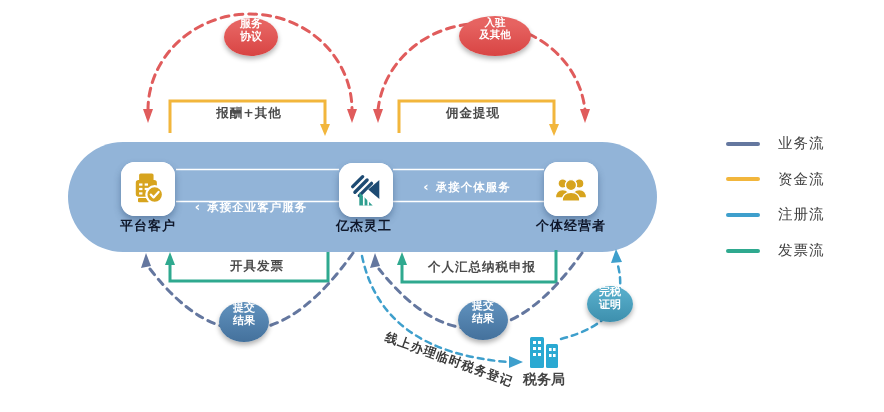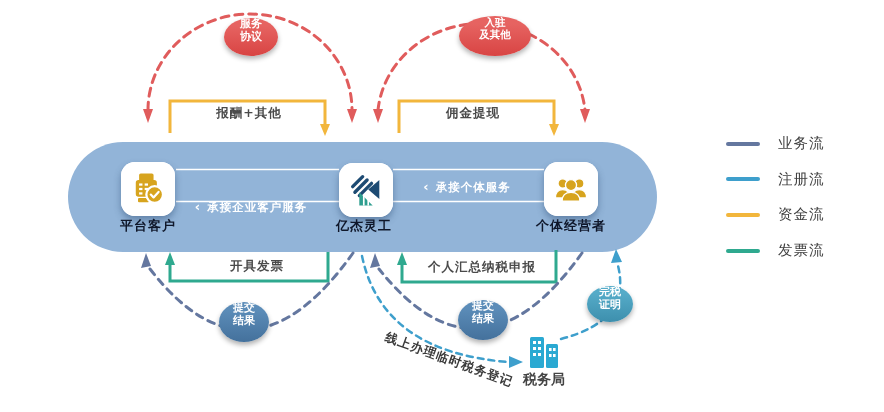--- a/index.html
+++ b/index.html
@@ -201,24 +201,24 @@
 
 <div class="abs rot-label" style="left:449px;top:360px;">线上办理临时税务登记</div>
 <div class="abs small-label" style="left:544px;top:371px;">税务局</div>
 
 <div class="abs legend">
   <div class="legend-row">
     <span class="legend-swatch lg-business"></span>
     <span class="legend-label">业务流</span>
   </div>
   <div class="legend-row">
+    <span class="legend-swatch lg-capital"></span>
+    <span class="legend-label">资金流</span>
+  </div>
+  <div class="legend-row">
     <span class="legend-swatch lg-register"></span>
     <span class="legend-label">注册流</span>
   </div>
   <div class="legend-row">
-    <span class="legend-swatch lg-capital"></span>
-    <span class="legend-label">资金流</span>
-  </div>
-  <div class="legend-row">
     <span class="legend-swatch lg-invoice"></span>
     <span class="legend-label">发票流</span>
   </div>
 </div>
 
 </body></html>

